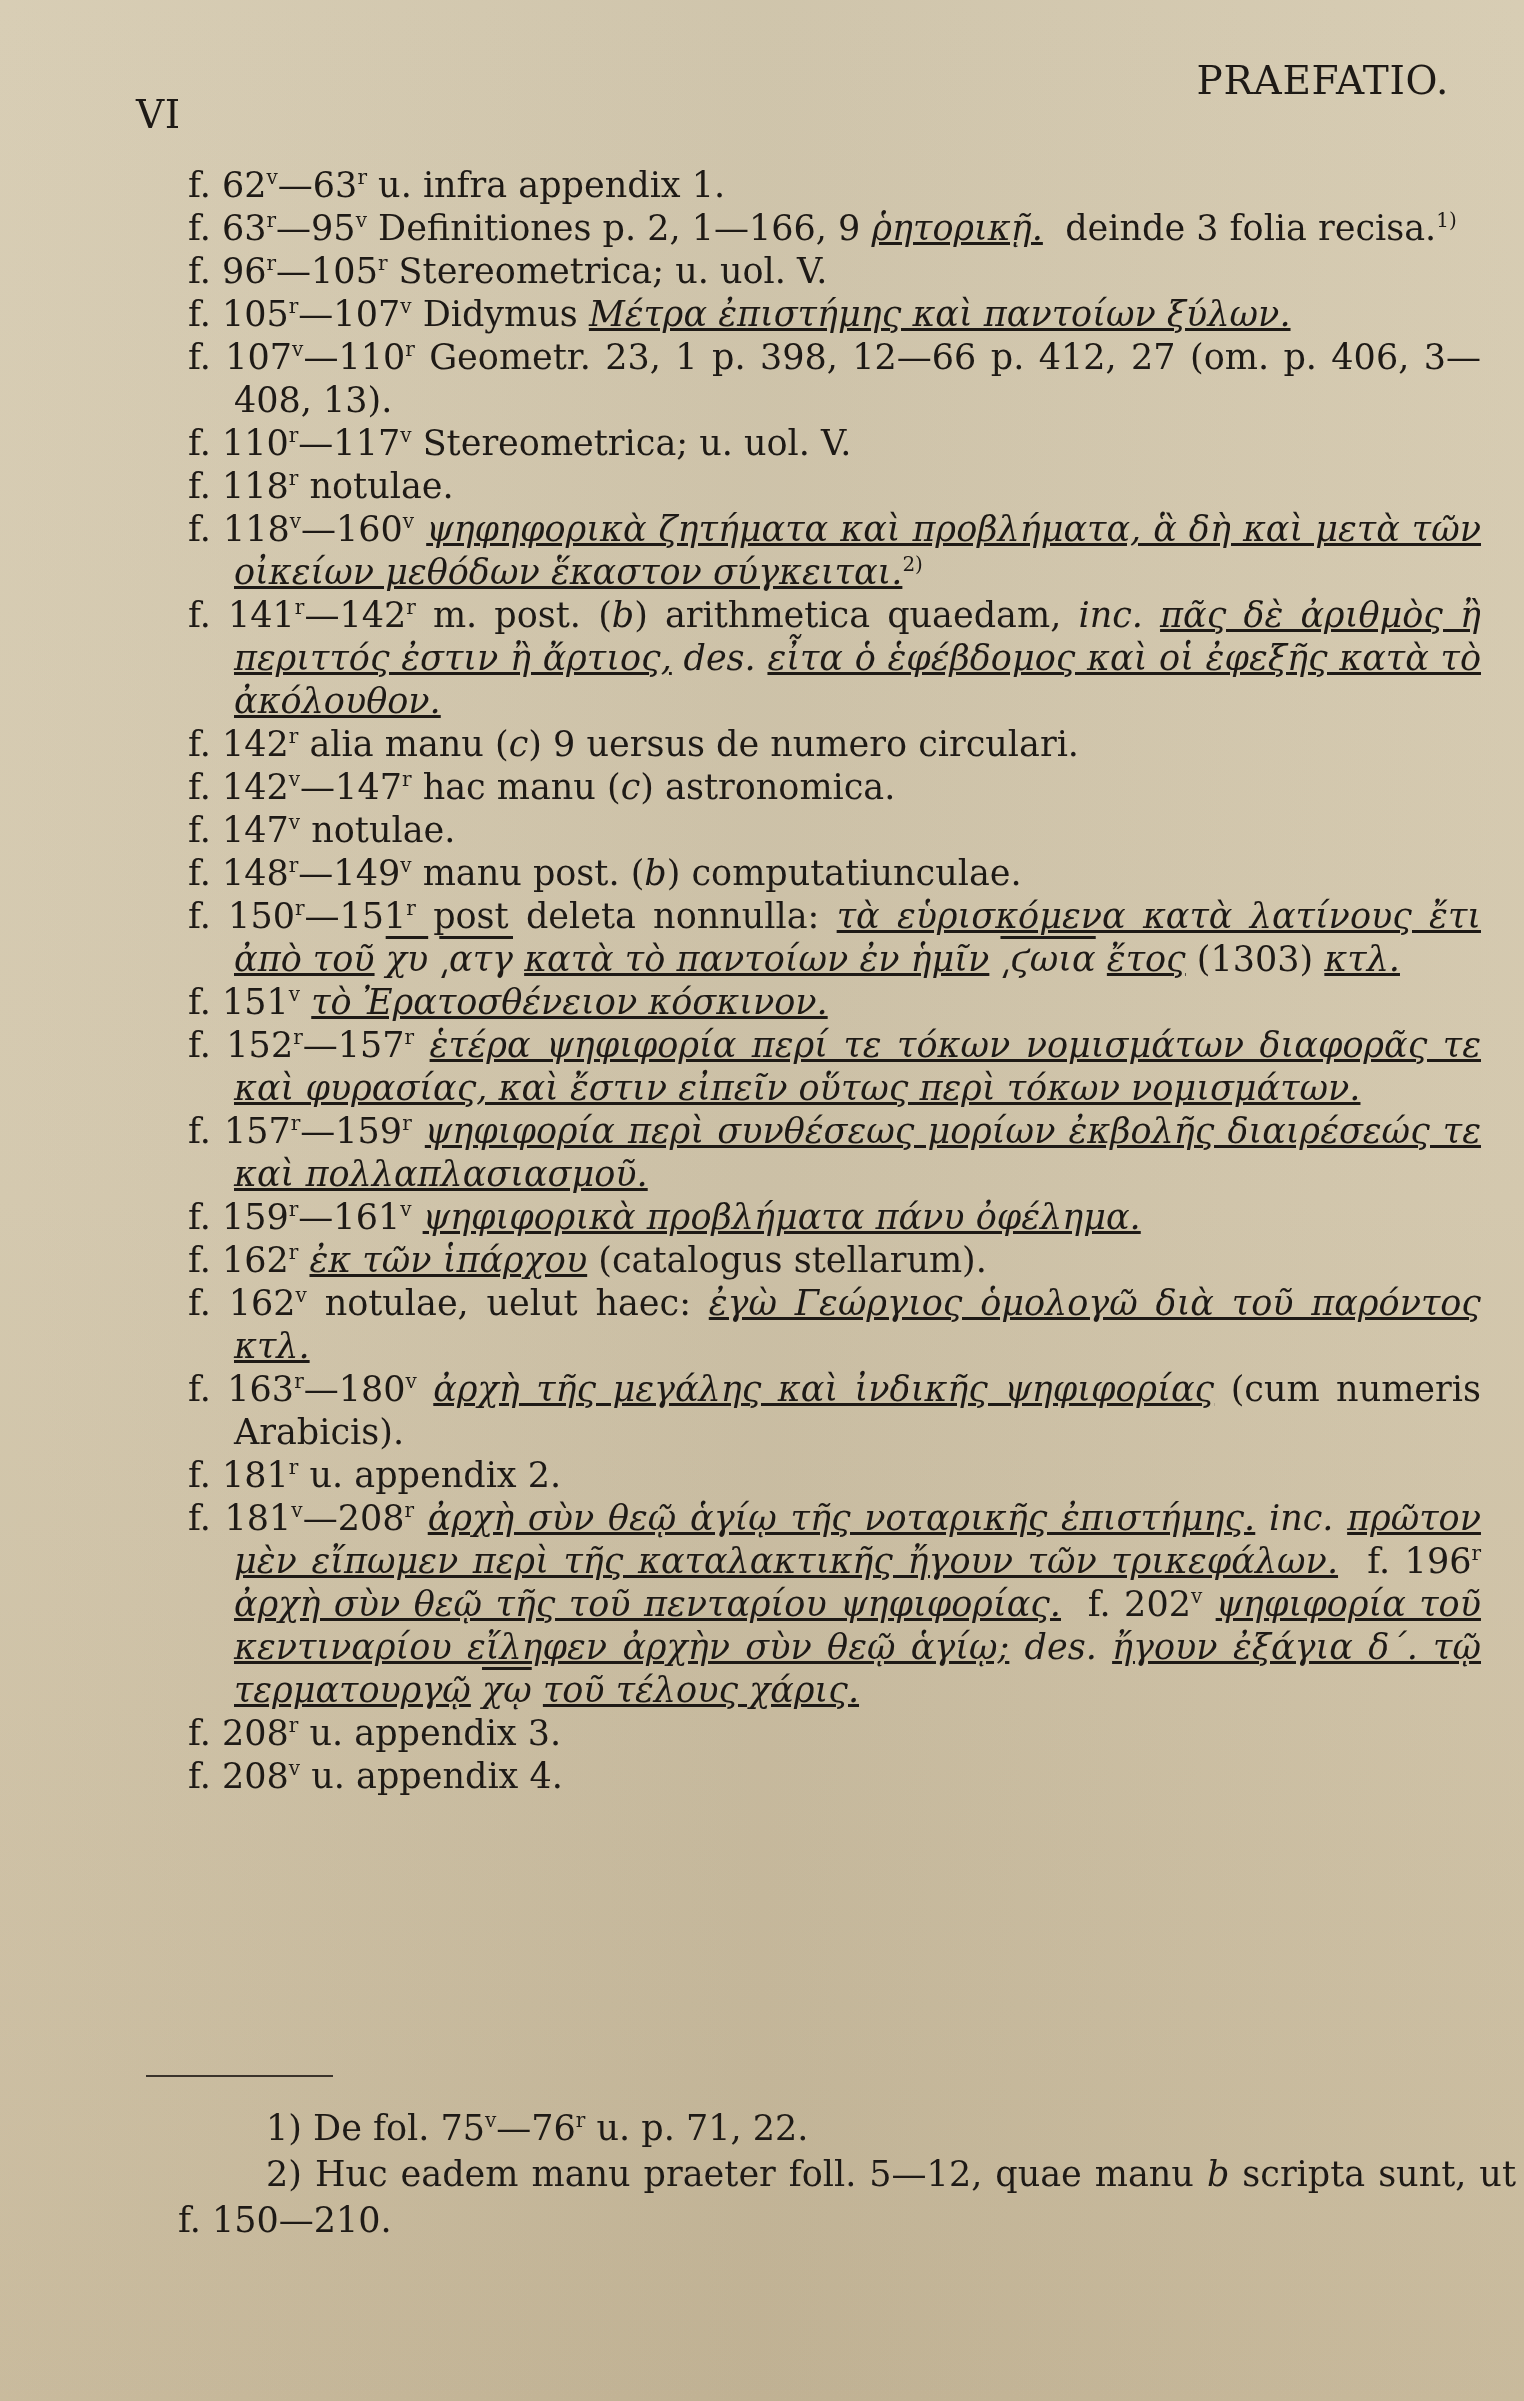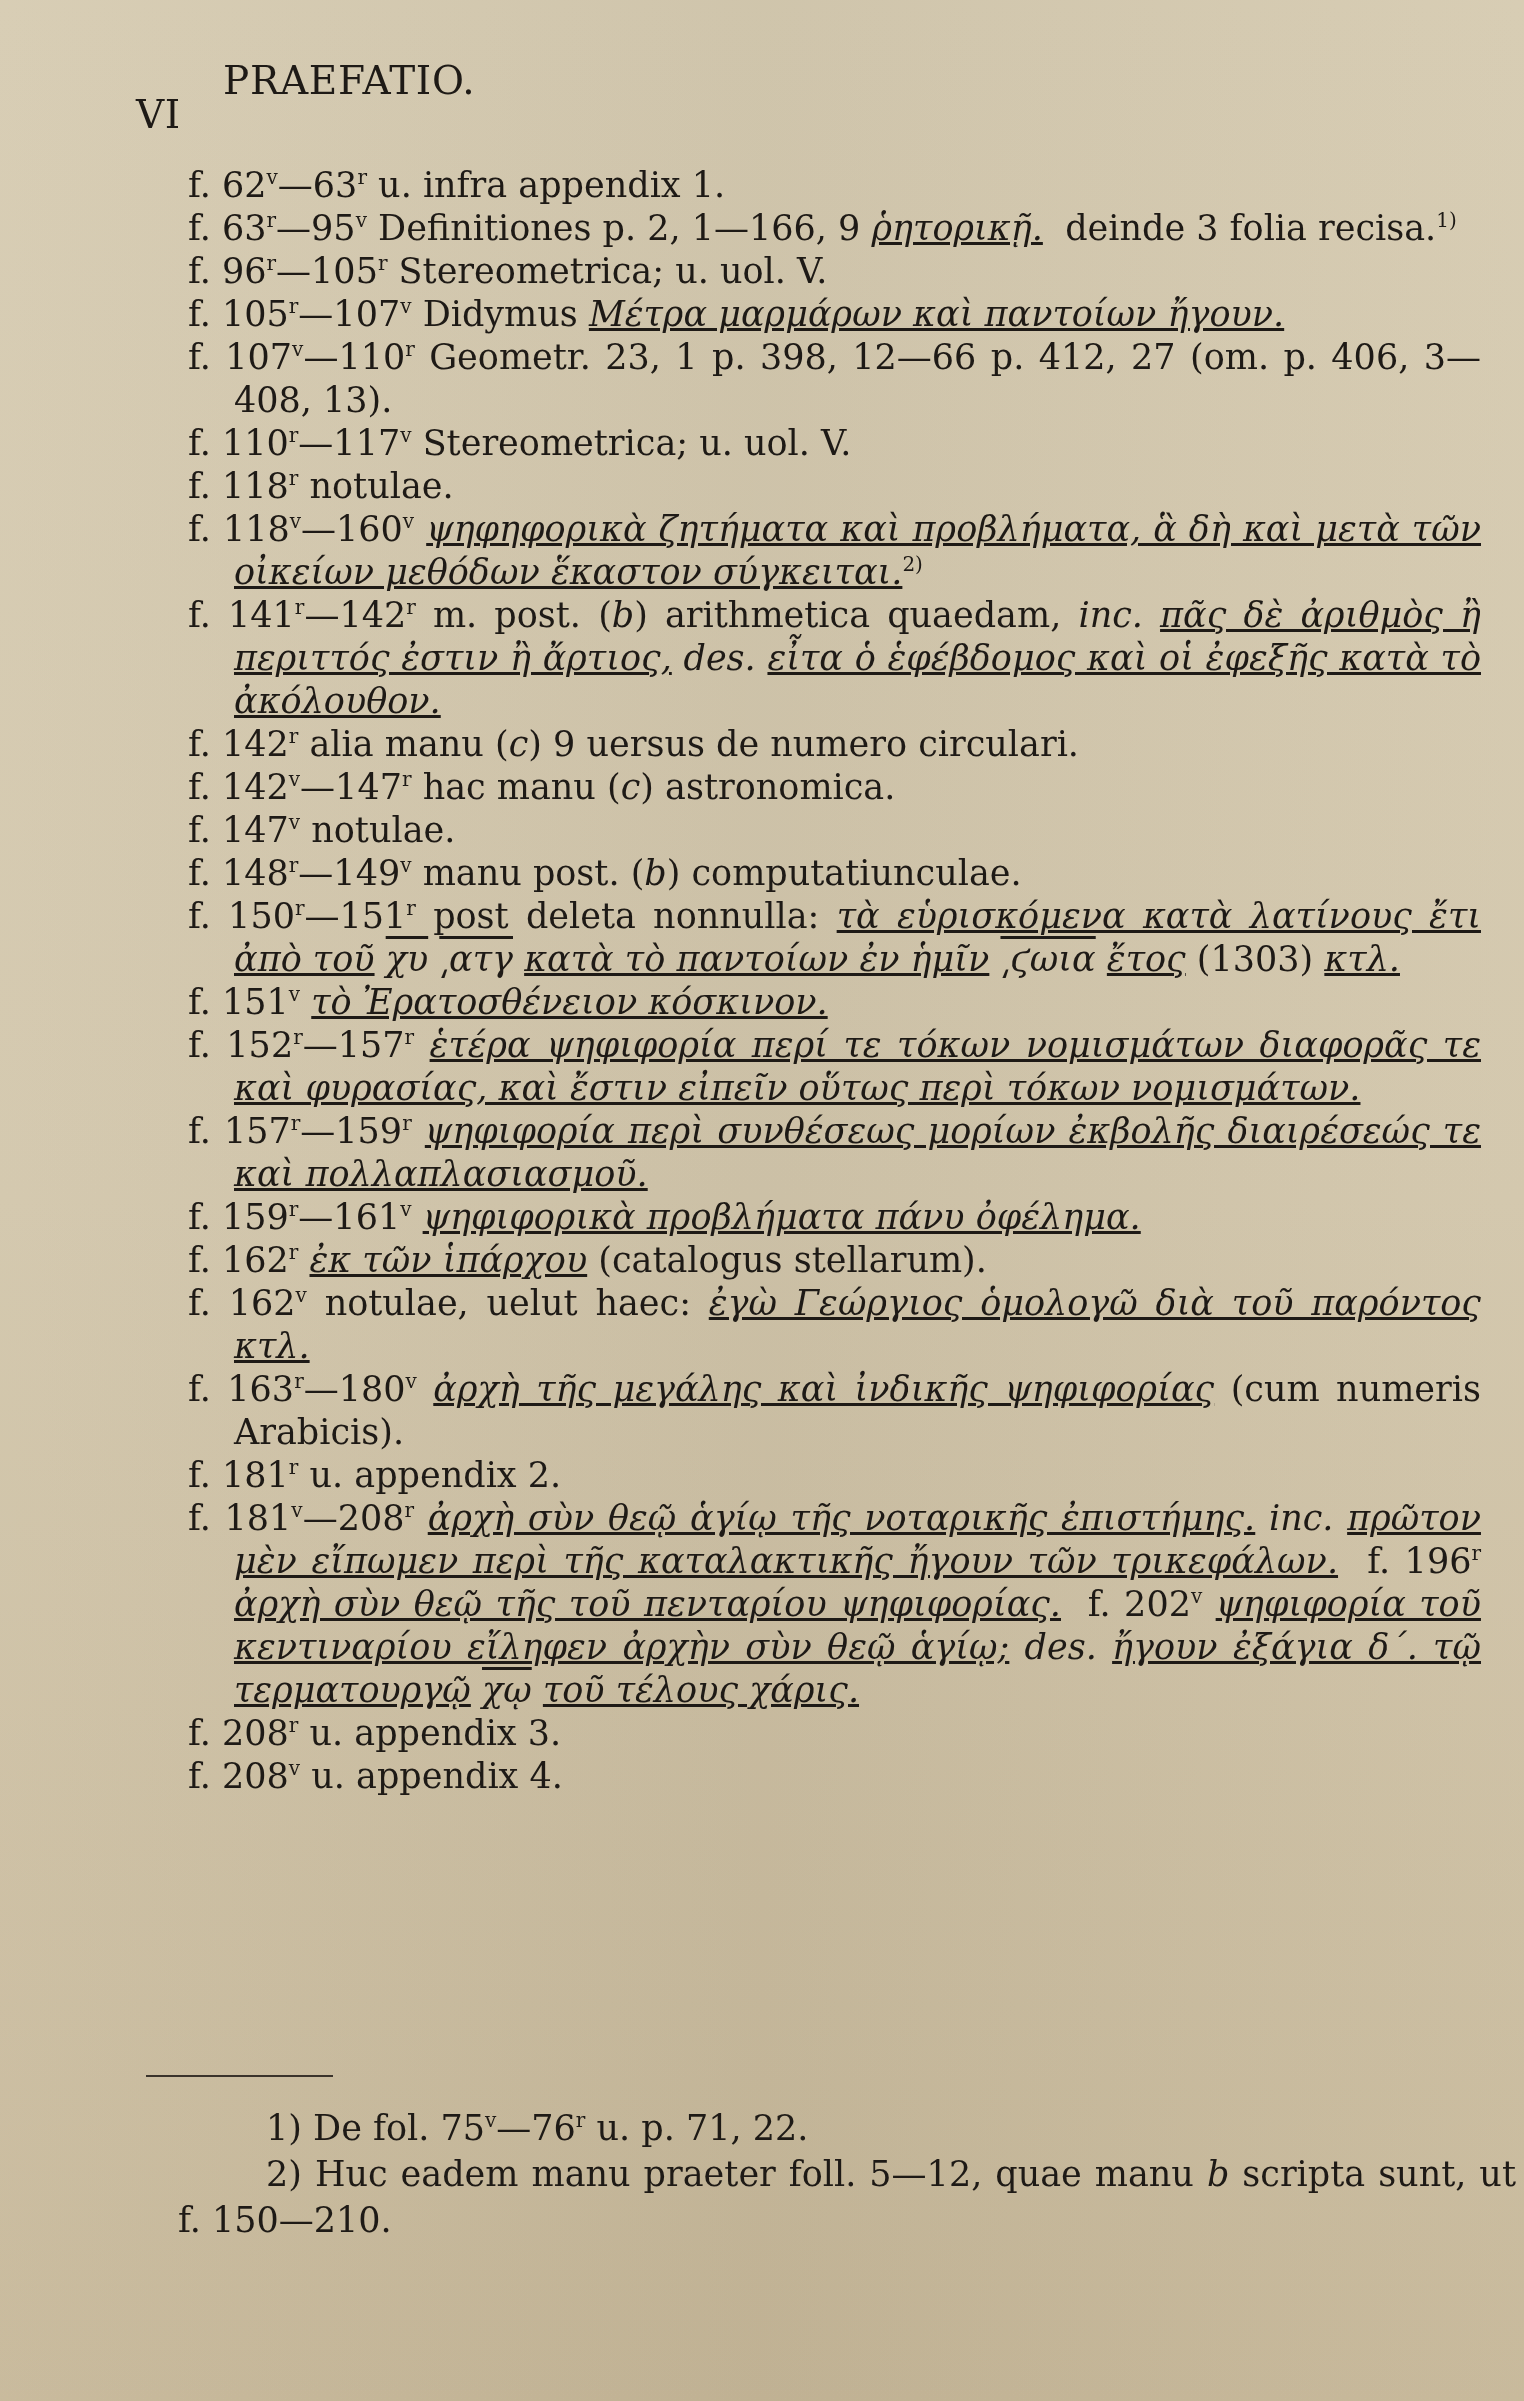--- a/index.html
+++ b/index.html
@@ -35,21 +35,21 @@
   .page-number {
     position: absolute;
     left: 3px;
     top: 0;
     margin-top: 34px;
   }
   .head-title {
     position: absolute;
     left: 0;
     right: 0;
-    text-align: left;
+    text-align: right;
     top: 0;
     padding-left: 90px;
   }
   .entries {
     position: absolute;
     top: 164px;
     left: 188px;
     width: 1293px;
     font-size: 35px;
     line-height: 43px;
@@ -128,21 +128,21 @@
     <div class="entry">
       <span>f.</span>
       <span><span>96</span><sup>r</sup></span><span>—</span><span><span>105</span><sup>r</sup></span>
       <span>Stereometrica; u. uol. V.</span>
     </div>
 
     <div class="entry">
       <span>f.</span>
       <span><span>105</span><sup>r</sup></span><span>—</span><span><span>107</span><sup>v</sup></span>
       <span>Didymus</span>
-      <span class="gr">Μέτρα μαρμάρων καὶ παντοίων ἤγουν.</span>
+      <span class="gr">Μέτρα ἐπιστήμης καὶ παντοίων ξύλων.</span>
     </div>
 
     <div class="entry">
       <span>f.</span>
       <span><span>107</span><sup>v</sup></span><span>—</span><span><span>110</span><sup>r</sup></span>
       <span>Geometr. 23, 1 p. 398, 12—66 p. 412, 27 (om. p. 406, 3—408, 13).</span>
     </div>
 
     <div class="entry">
       <span>f.</span>

